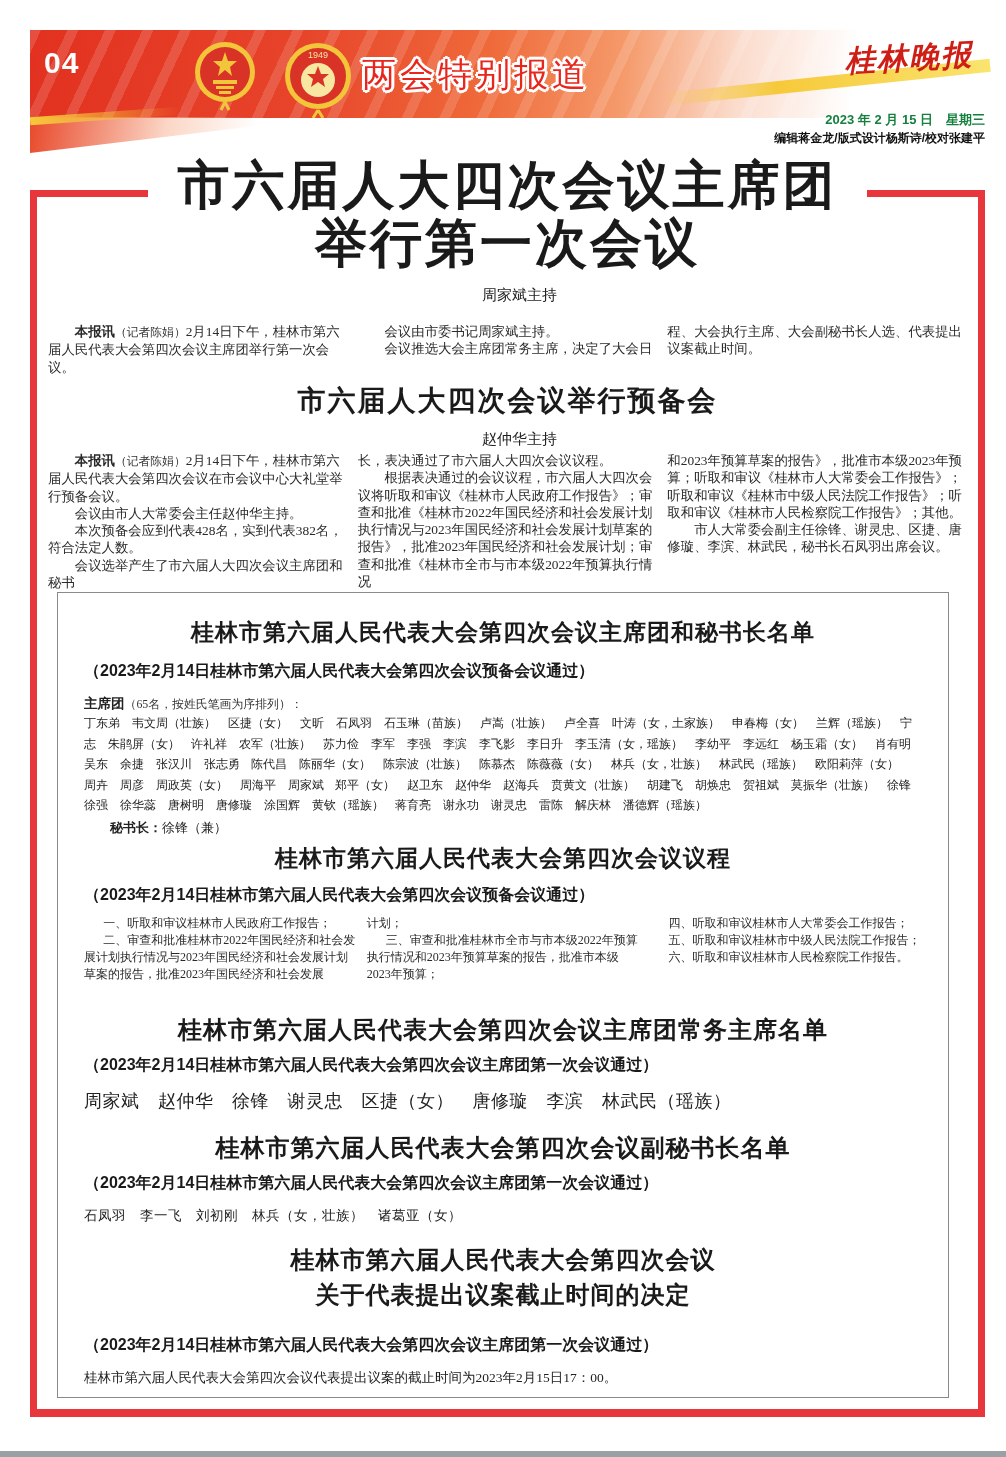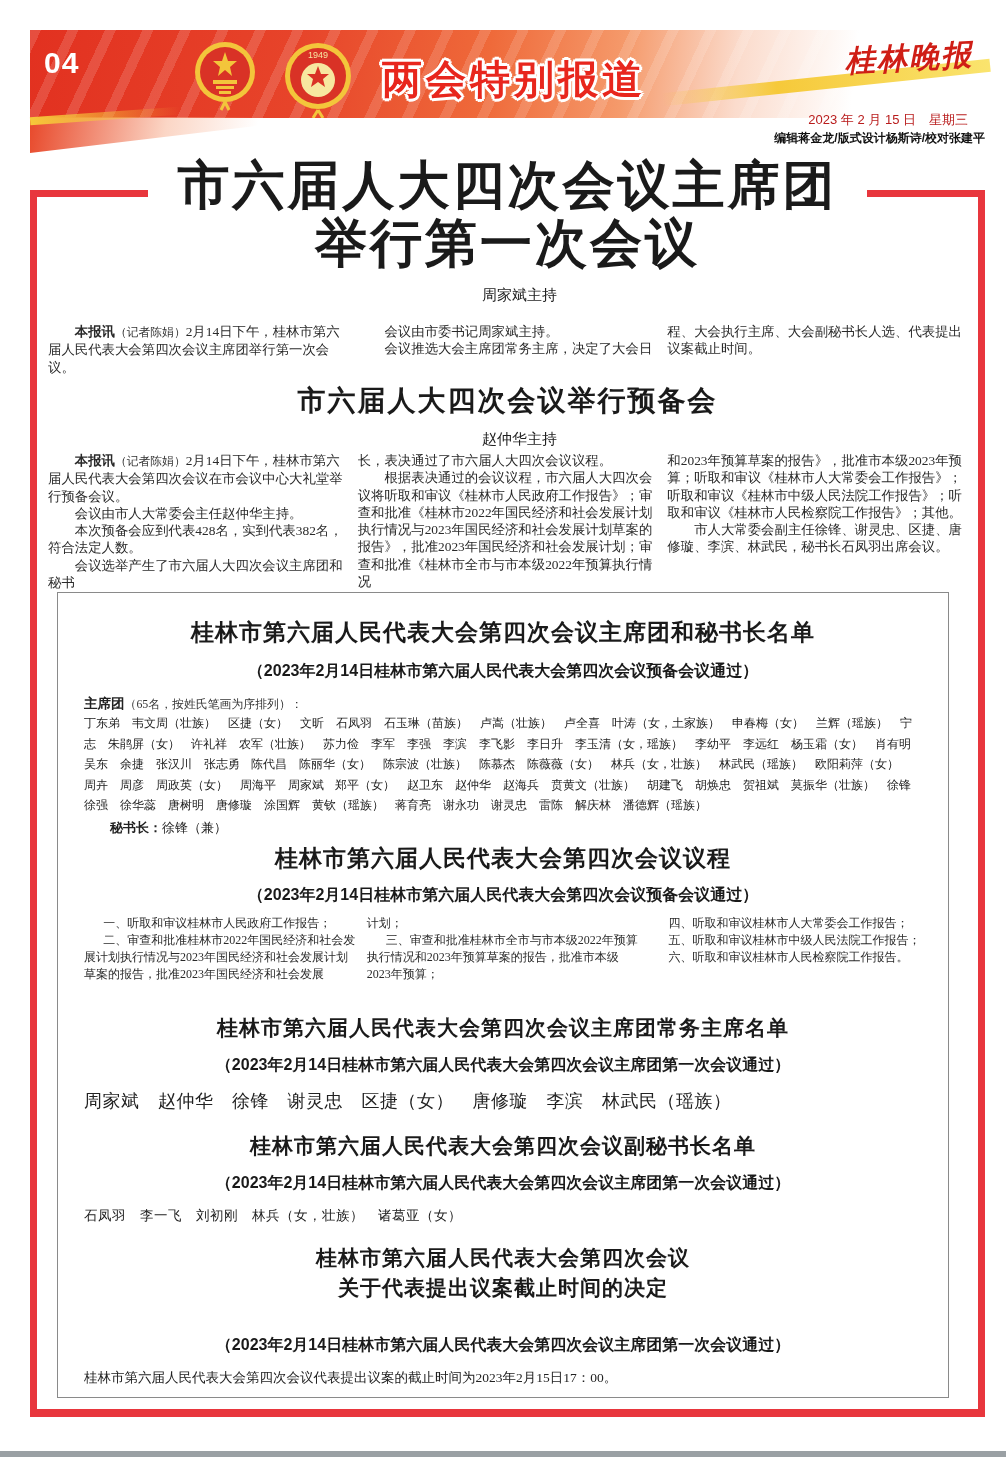--- a/index.html
+++ b/index.html
@@ -17,25 +17,25 @@
           background:linear-gradient(90deg,rgba(246,201,58,0) 0%,#f6c93a 35%,#fae46e 100%);}
   .banner-tail{position:absolute;left:30px;top:117px;width:300px;height:36px;
           background:linear-gradient(100deg,#e8492b 0%,rgba(248,180,150,.55) 45%,rgba(255,255,255,0) 75%);
           clip-path:polygon(0 0,100% 0,0 100%);}
   .yellow-tail{position:absolute;left:30px;top:112px;width:150px;height:8px;
           background:linear-gradient(90deg,#f6c93a,rgba(246,201,58,0));transform:rotate(-4deg);}
   .page-num{position:absolute;left:14px;top:16px;color:#fff;font-size:30px;font-weight:bold;letter-spacing:1px;}
   .emblem{position:absolute;top:10px;}
   .emblem1{left:163px;}
   .emblem2{left:252px;}
-  .banner-title{position:absolute;left:352px;top:22px;font-size:40px;font-weight:700;color:#e8261d;letter-spacing:4px;
+  .banner-title{position:absolute;left:332px;top:22px;font-size:34px;font-weight:400;color:#e8261d;letter-spacing:4px;
           text-shadow:-2px -2px 0 #fff,2px -2px 0 #fff,-2px 2px 0 #fff,2px 2px 0 #fff,0 -3px 0 #fff,0 3px 0 #fff,-3px 0 0 #fff,3px 0 0 #fff;}
   .masthead{position:absolute;right:12px;top:8px;font-family:"Liberation Serif","DejaVu Serif",serif;
           font-size:30px;font-weight:bold;font-style:italic;color:#cf1e16;transform:rotate(-3deg);letter-spacing:2px;}
-  .dateline{position:absolute;right:38px;top:111px;font-size:13px;font-weight:normal;color:#b91c1c;}
+  .dateline{position:absolute;right:21px;top:111px;font-size:13px;font-weight:bold;color:#15803d;}
   .credits{position:absolute;right:21px;top:130px;font-size:12px;font-weight:bold;color:#111;}
 
   
   .fr{position:absolute;background:#e8363d;}
   .fr-topleft{left:30px;top:190px;width:118px;height:7px;}
   .fr-topright{left:867px;top:190px;width:118px;height:7px;}
   .fr-left{left:30px;top:190px;width:7px;height:1227px;}
   .fr-right{left:978px;top:190px;width:7px;height:1227px;}
   .fr-bottom{left:30px;top:1409px;width:955px;height:8px;}
 
@@ -52,22 +52,22 @@
   .lead{font-weight:bold;}
   .kai{font-size:.88em;color:#333;}
   .head2{position:absolute;left:30px;top:382px;width:955px;text-align:center;color:#1a1a1a;}
   .head2 .h2-line{font-size:28px;font-weight:800;letter-spacing:2px;}
   .head2 .byline{margin-top:10px;}
 
   
   .box{position:absolute;left:57px;top:592px;width:892px;height:806px;border:1px solid #8a8a8a;box-sizing:border-box;}
   .bx{position:absolute;left:26px;right:26px;}
   .bx-title{font-weight:900;text-align:center;color:#1a1a1a;letter-spacing:1px;}
-  .t30{font-size:23px;} .t29{font-size:21px;line-height:1.45;}
-  .bx-sub{font-size:16px;font-weight:700;text-align:center;color:#1a1a1a;}
+  .t30{font-size:23px;} .t29{font-size:24px;line-height:1.45;}
+  .bx-sub{font-size:16px;font-weight:700;text-align:left;color:#1a1a1a;}
   .s1-title{top:24px;} .s1-sub{top:68px;}
   .group-line{top:102px;font-size:13.5px;color:#222;}
   .group-line b{font-weight:bold;}
   .names-flow{top:120px;height:102px;overflow:hidden;font-size:12px;line-height:20.5px;color:#222;margin:0;}
   .names-flow span{margin-right:8px;}
   .secretary{top:226px;font-size:13px;color:#222;padding-left:26px;}
   .s2-title{top:250px;} .s2-sub{top:292px;}
   .agenda{top:322px;display:flex;gap:10px;}
   .agenda .col{flex:1;font-size:12px;line-height:17px;color:#2a2a2a;}
   .agenda p{margin:0;text-indent:1.6em;}

